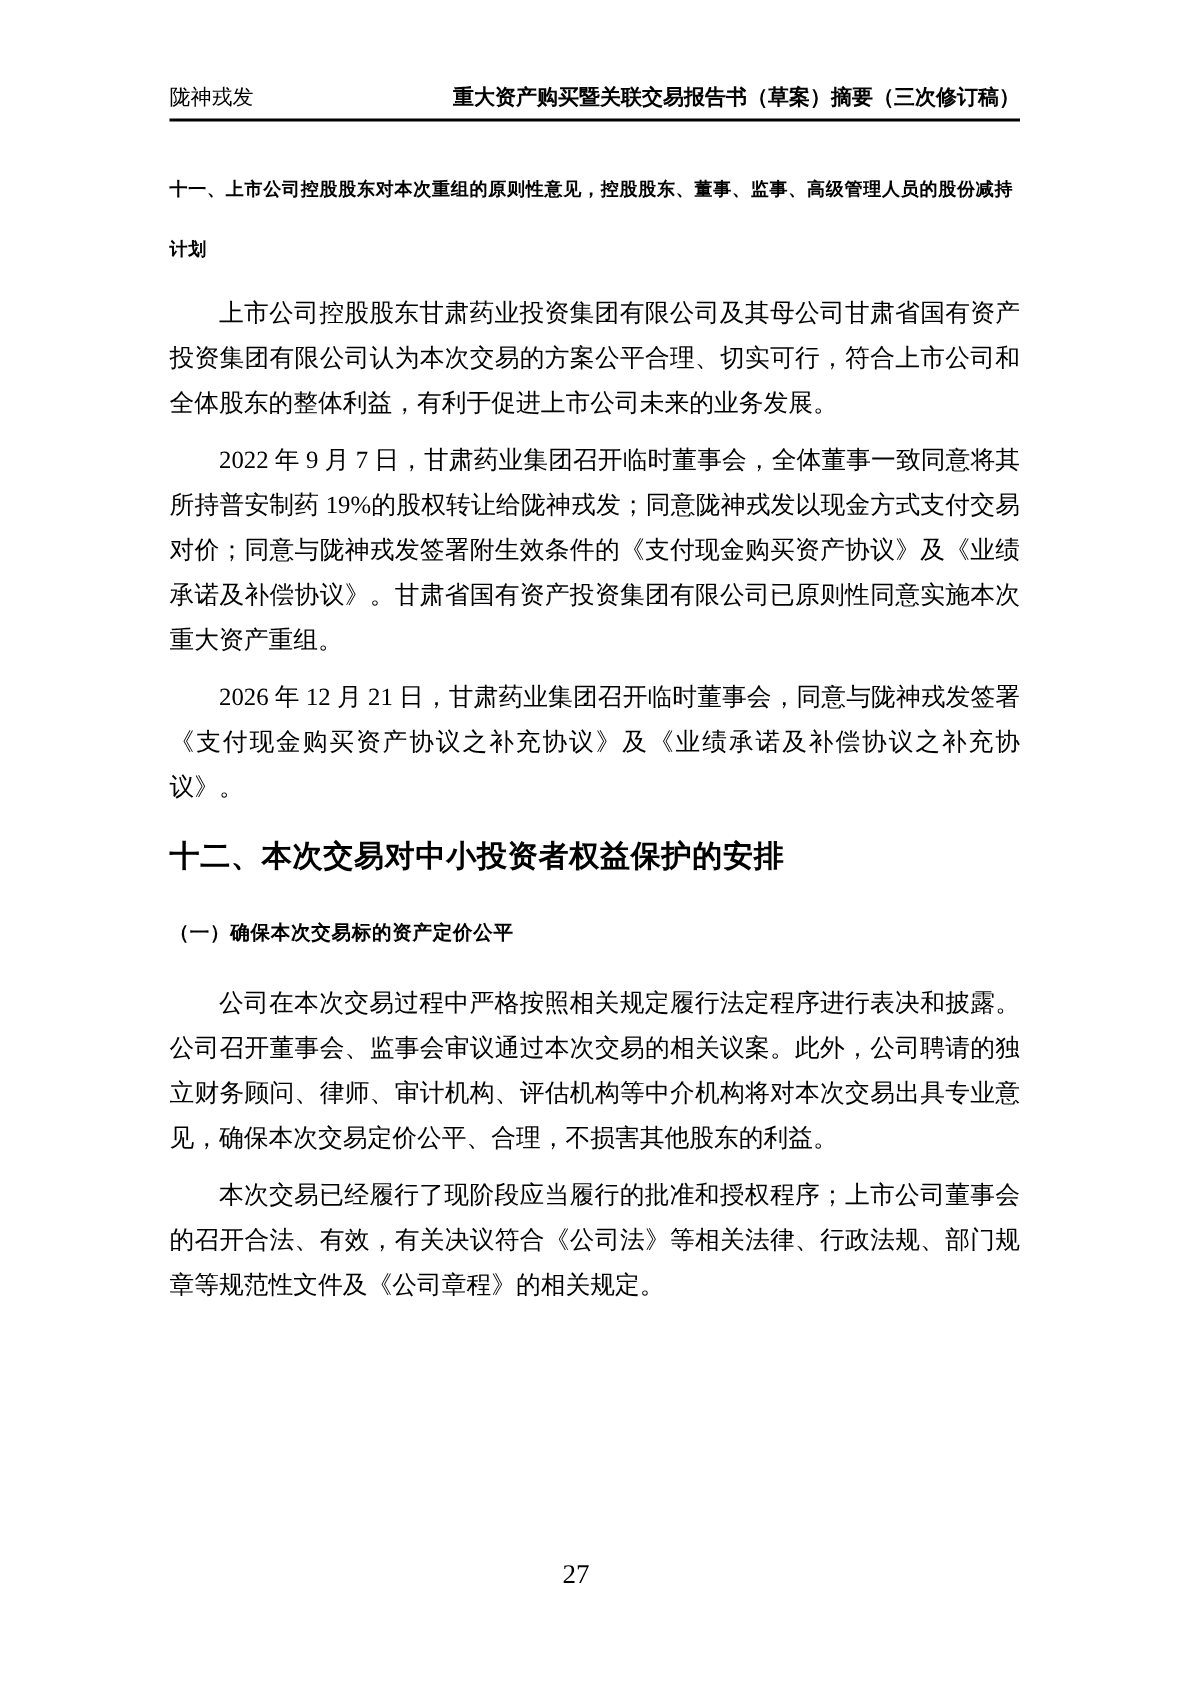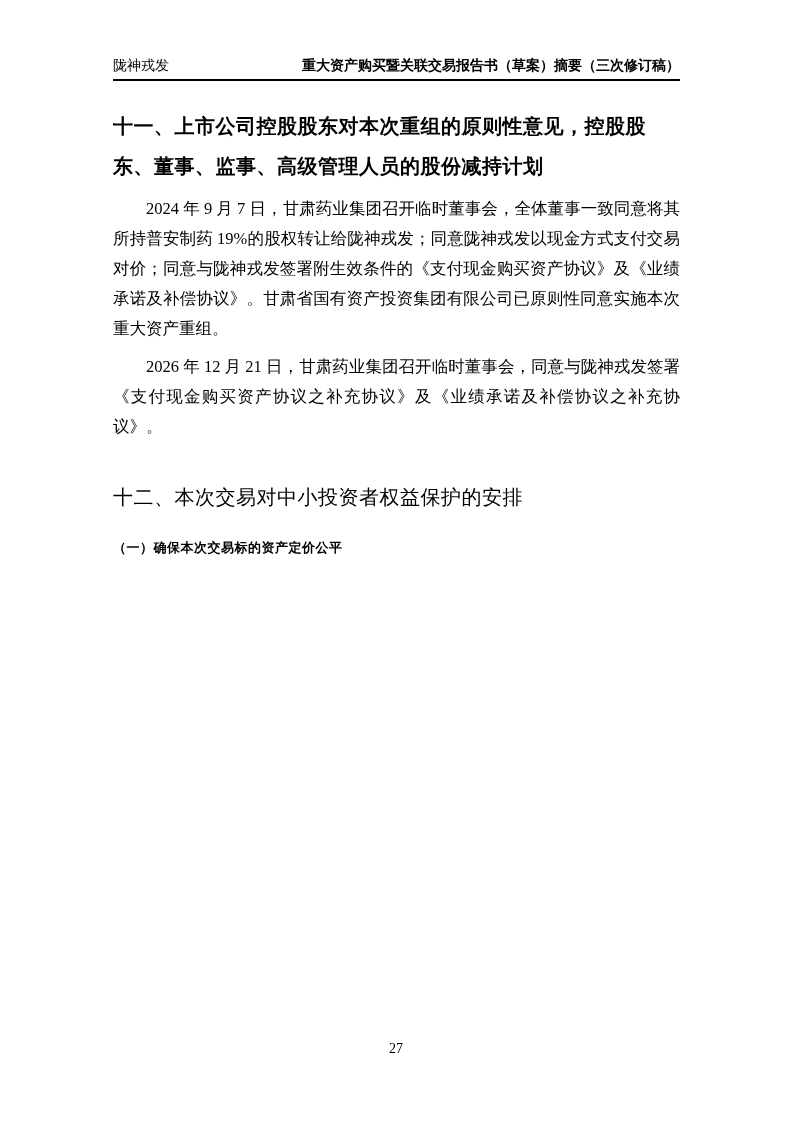--- a/index.html
+++ b/index.html
@@ -31,32 +31,32 @@
     line-height: 20px;
     padding-bottom: 3px;
     border-bottom: 2px solid #000000;
   }
   .doc-header .hdr-left { white-space: nowrap; }
   .doc-header .hdr-right { white-space: nowrap; font-weight: bold; }
 
   h1.sec-heading {
     font-family: "Liberation Sans", "DejaVu Sans", sans-serif;
     font-weight: bold;
-    font-size: 20px;
+    font-size: 12px;
     line-height: 40px;
     margin: 25px 0 0 0;
     text-align: left;
     letter-spacing: 0.5px;
   }
   h2.sec-heading {
     font-family: "Liberation Sans", "DejaVu Sans", sans-serif;
-    font-weight: normal;
+    font-weight: bold;
     font-size: 20px;
     line-height: 30px;
-    margin: 40px 0 0 0;
+    margin: 16px 0 0 0;
     letter-spacing: 0.5px;
   }
   h3.sub-heading {
     font-family: "Liberation Sans", "DejaVu Sans", sans-serif;
     font-weight: bold;
     font-size: 13px;
     line-height: 28px;
     margin: 22px 0 18px 0;
     letter-spacing: 0.5px;
   }
@@ -64,46 +64,49 @@
     font-size: 16.5px;
     line-height: 30px;
     margin: 8px 0 0 0;
     text-indent: 2em;
     text-align: justify;
     word-break: break-all;
   }
   .page-number {
     position: absolute;
     top: 1040px;
-    left: 16px;
+    left: 4px;
     width: 760px;
     text-align: center;
-    font-size: 14px;
+    font-size: 18px;
     line-height: 18px;
   }
 </style>
 </head>
 <body>
 
 <div class="page">
 
   <div class="doc-header">
     <span class="hdr-left">陇神戎发</span>
     <span class="hdr-right">重大资产购买暨关联交易报告书（草案）摘要（三次修订稿）</span>
   </div>
 
   <h1 class="sec-heading">十一、上市公司控股股东对本次重组的原则性意见，控股股东、董事、监事、高级管理人员的股份减持计划</h1>
 
+  <p class="body-para">上市公司控股股东甘肃药业投资集团有限公司及其母公司甘肃省国有资产投资集团有限公司认为本次交易的方案公平合理、切实可行，符合上市公司和全体股东的整体利益，有利于促进上市公司未来的业务发展。</p>
 
-  <p class="body-para">2024 年 9 月 7 日，甘肃药业集团召开临时董事会，全体董事一致同意将其所持普安制药 19%的股权转让给陇神戎发；同意陇神戎发以现金方式支付交易对价；同意与陇神戎发签署附生效条件的《支付现金购买资产协议》及《业绩承诺及补偿协议》。甘肃省国有资产投资集团有限公司已原则性同意实施本次重大资产重组。</p>
+  <p class="body-para">2022 年 9 月 7 日，甘肃药业集团召开临时董事会，全体董事一致同意将其所持普安制药 19%的股权转让给陇神戎发；同意陇神戎发以现金方式支付交易对价；同意与陇神戎发签署附生效条件的《支付现金购买资产协议》及《业绩承诺及补偿协议》。甘肃省国有资产投资集团有限公司已原则性同意实施本次重大资产重组。</p>
 
   <p class="body-para">2026 年 12 月 21 日，甘肃药业集团召开临时董事会，同意与陇神戎发签署《支付现金购买资产协议之补充协议》及《业绩承诺及补偿协议之补充协议》。</p>
 
 
   <h2 class="sec-heading">十二、本次交易对中小投资者权益保护的安排</h2>
 
   <h3 class="sub-heading">（一）确保本次交易标的资产定价公平</h3>
 
+  <p class="body-para">公司在本次交易过程中严格按照相关规定履行法定程序进行表决和披露。公司召开董事会、监事会审议通过本次交易的相关议案。此外，公司聘请的独立财务顾问、律师、审计机构、评估机构等中介机构将对本次交易出具专业意见，确保本次交易定价公平、合理，不损害其他股东的利益。</p>
 
+  <p class="body-para">本次交易已经履行了现阶段应当履行的批准和授权程序；上市公司董事会的召开合法、有效，有关决议符合《公司法》等相关法律、行政法规、部门规章等规范性文件及《公司章程》的相关规定。</p>
 
 </div>
 
 <div class="page-number">27</div>
 
 </body></html>

